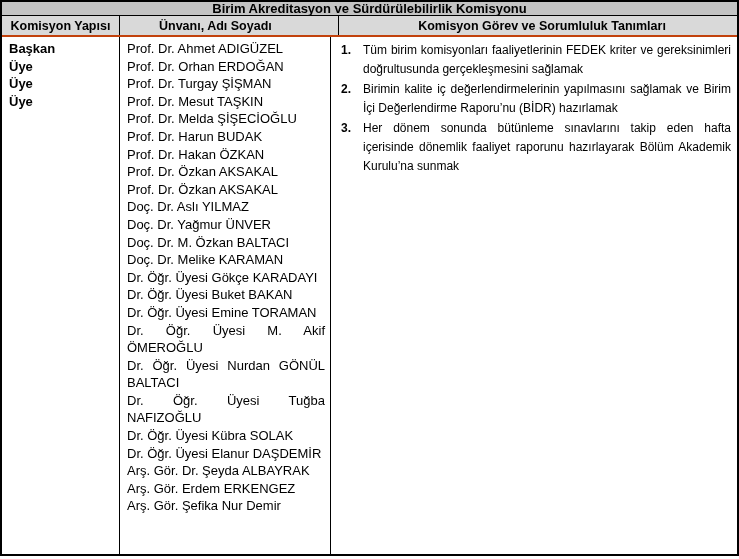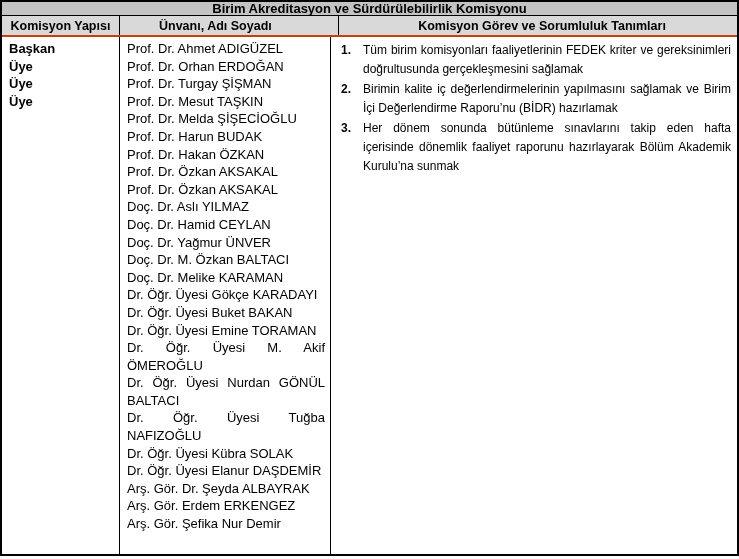--- a/index.html
+++ b/index.html
@@ -97,21 +97,20 @@
         <div class="name-line">Prof. Dr. Ahmet ADIGÜZEL</div>
         <div class="name-line">Prof. Dr. Orhan ERDOĞAN</div>
         <div class="name-line">Prof. Dr. Turgay ŞİŞMAN</div>
         <div class="name-line">Prof. Dr. Mesut TAŞKIN</div>
         <div class="name-line">Prof. Dr. Melda ŞİŞECİOĞLU</div>
         <div class="name-line">Prof. Dr. Harun BUDAK</div>
         <div class="name-line">Prof. Dr. Hakan ÖZKAN</div>
         <div class="name-line">Prof. Dr. Özkan AKSAKAL</div>
         <div class="name-line">Prof. Dr. Özkan AKSAKAL</div>
         <div class="name-line">Doç. Dr. Aslı YILMAZ</div>
-        <div class="name-line">Doç. Dr. Hamid CEYLAN</div>
         <div class="name-line">Doç. Dr. Yağmur ÜNVER</div>
         <div class="name-line">Doç. Dr. M. Özkan BALTACI</div>
         <div class="name-line">Doç. Dr. Melike KARAMAN</div>
         <div class="name-line">Dr. Öğr. Üyesi Gökçe KARADAYI</div>
         <div class="name-line">Dr. Öğr. Üyesi Buket BAKAN</div>
         <div class="name-line">Dr. Öğr. Üyesi Emine TORAMAN</div>
         <div class="name-line">Dr. Öğr. Üyesi M. Akif ÖMEROĞLU</div>
         <div class="name-line">Dr. Öğr. Üyesi Nurdan GÖNÜL BALTACI</div>
         <div class="name-line">Dr. Öğr. Üyesi Tuğba NAFIZOĞLU</div>
         <div class="name-line">Dr. Öğr. Üyesi Kübra SOLAK</div>

